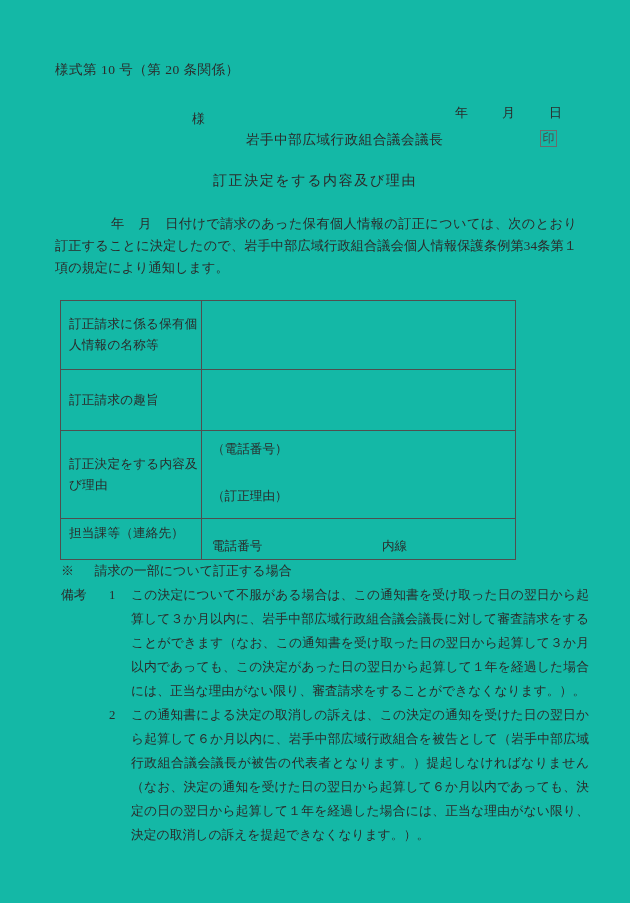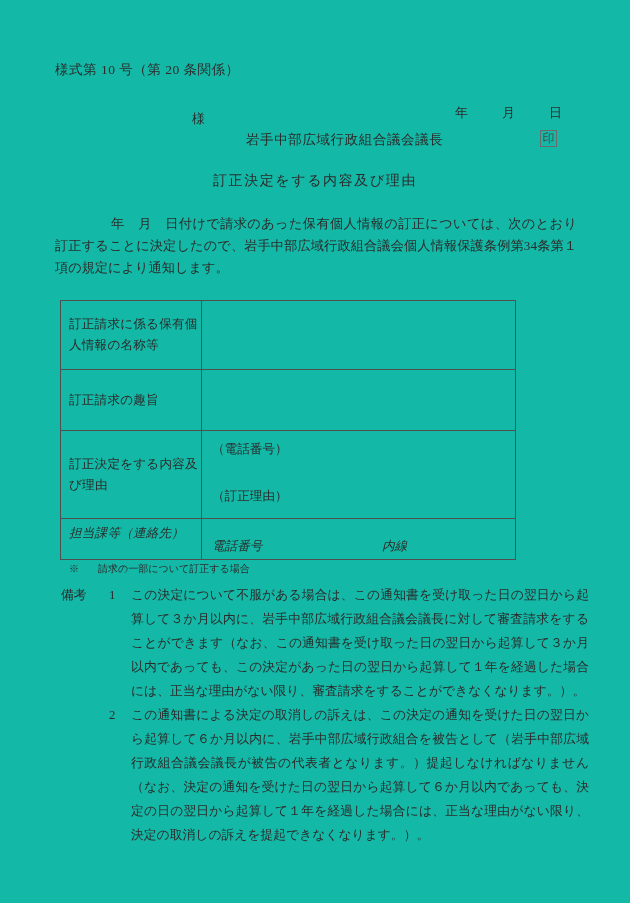--- a/index.html
+++ b/index.html
@@ -117,41 +117,40 @@
     padding: 6px 0 6px 8px;
     letter-spacing: 0.2px;
   }
   .form-table td.value {
     padding: 6px 0 6px 10px;
     vertical-align: top;
   }
   .row-name  td { height: 56px; }
   .row-gist  td { height: 48px; }
   .row-cont  td { height: 75px; }
-  .row-dept  td { height: 30px; font-style: italic; }
+  .row-dept  td { height: 30px; }
 
   .row-dept td.label { vertical-align: top; padding-top: 4px; }
   .row-dept td.value { vertical-align: bottom; padding-bottom: 2px; }
 
   .contact-line {
     display: flex;
     font-size: 12.6px;
   }
   .contact-line .tel { width: 170px; }
 
   .content-inner { padding-top: 2px; }
   .content-inner .reason { margin-top: 26px; }
 
   
   .aster-note {
     left: 61px;
     top: 562px;
-    font-size: 10px;
-    white-space: nowrap;
-    margin-left: 8px;
+    font-size: 13px;
+    white-space: nowrap;
   }
   .aster-note .gap { display: inline-block; width: 14px; }
 
   
   .remarks {
     left: 61px;
     top: 583px;
     width: 528px;
     font-size: 12.8px;
     line-height: 24px;

